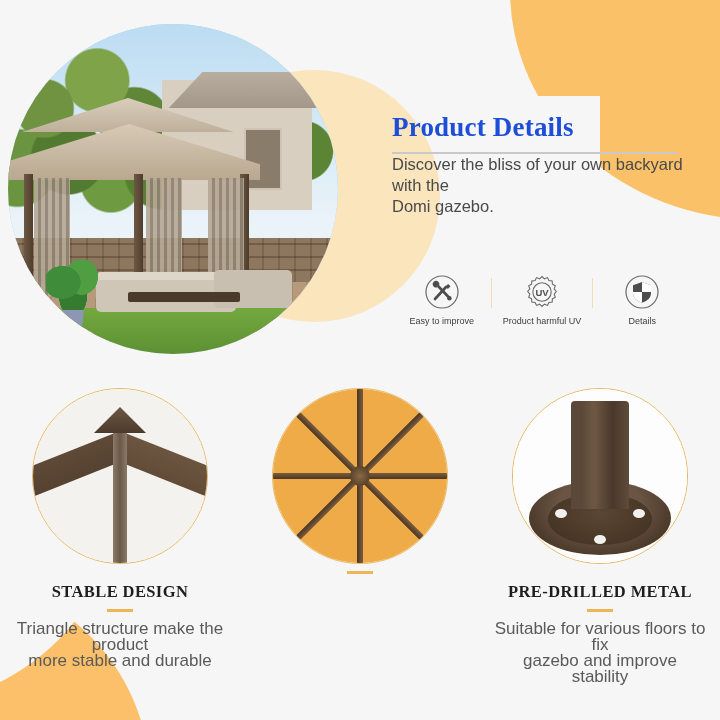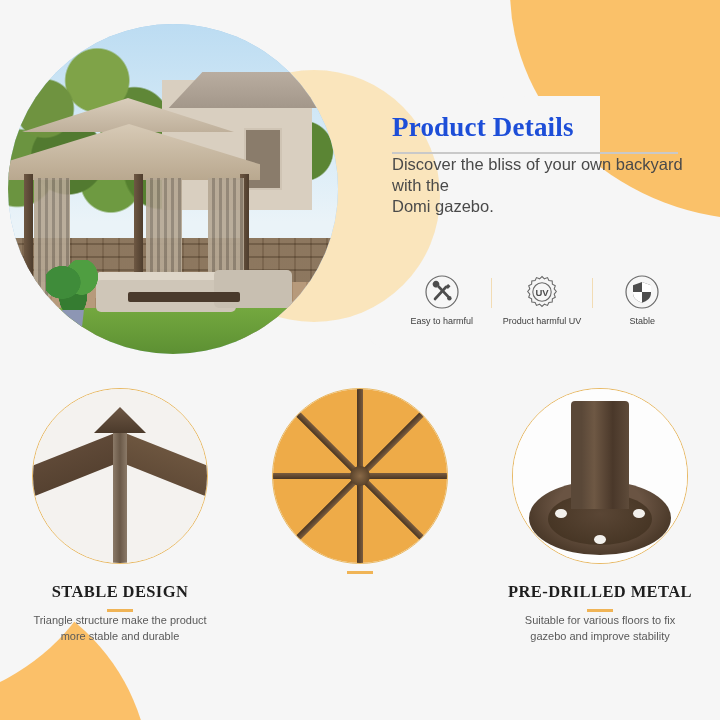--- a/index.html
+++ b/index.html
@@ -289,21 +289,22 @@
     color: #1e1e1e;
     white-space: nowrap;
   }
   .card-accent {
     margin-top: 7px;
     width: 26px;
     height: 3px;
     background: #f0b456;
   }
   .card-desc {
-    font-size: 11px;
+    margin-top: 9px;
+    font-size: 17px;
     line-height: 16px;
     color: #5a5a5a;
     text-align: center;
     width: 215px;
     white-space: pre-line;
   }
 
   
   .c1-sky { position:absolute; inset:0; background:#f4f2ef; }
   .c1-peak {
@@ -424,21 +425,21 @@
       <div class="f-icon">
         <svg width="36" height="36" viewBox="0 0 36 36">
           <circle cx="18" cy="18" r="16" fill="none" stroke="#6b6b6b" stroke-width="1.2"></circle>
           <path d="M11 25 L22 13" stroke="#4d4d4d" stroke-width="2.6" stroke-linecap="round"></path>
           <path d="M21.5 12.5 l2.6 -2.6 l2.4 2.4 l-2.6 2.6 z" fill="#4d4d4d"></path>
           <path d="M25 23.5 L14.5 12.5" stroke="#4d4d4d" stroke-width="2.6" stroke-linecap="round"></path>
           <path d="M13.6 13.2 a3.4 3.4 0 1 1 1.6 -1.8 l-2.1 1.0 z" fill="#4d4d4d"></path>
           <circle cx="25.4" cy="24.2" r="2.2" fill="#4d4d4d"></circle>
         </svg>
       </div>
-      <div class="f-label">Easy to harmful</div>
+      <div class="f-label">Easy to improve</div>
     </div>
 
     <div class="f-divider"></div>
 
     <div class="feature-item">
       <div class="f-icon">
         <svg width="36" height="36" viewBox="0 0 36 36">
           <g fill="none" stroke="#6b6b6b" stroke-width="1.1">
             <path d="M18 2.5 l2.4 2.3 l3.1 -1.2 l1.4 3.0 l3.3 0.3 l0.2 3.3 l2.9 1.6 l-1.1 3.1 l2.1 2.6 l-2.1 2.6 l1.1 3.1 l-2.9 1.6 l-0.2 3.3 l-3.3 0.3 l-1.4 3.0 l-3.1 -1.2 l-2.4 2.3 l-2.4 -2.3 l-3.1 1.2 l-1.4 -3.0 l-3.3 -0.3 l-0.2 -3.3 l-2.9 -1.6 l1.1 -3.1 l-2.1 -2.6 l2.1 -2.6 l-1.1 -3.1 l2.9 -1.6 l0.2 -3.3 l3.3 -0.3 l1.4 -3.0 l3.1 1.2 z"></path>
             <circle cx="18" cy="18" r="9.2"></circle>
@@ -453,21 +454,21 @@
 
     <div class="feature-item">
       <div class="f-icon">
         <svg width="36" height="36" viewBox="0 0 36 36">
           <circle cx="18" cy="18" r="16" fill="none" stroke="#6b6b6b" stroke-width="1.2"></circle>
           <path d="M18 8 L27 11.3 V19 c0 5.2 -4.1 8.2 -9 9.7 c-4.9 -1.5 -9 -4.5 -9 -9.7 v-7.7 z" fill="#4d4d4d"></path>
           <path d="M18 8 L27 11.3 V18 H18 z" fill="#ffffff"></path>
           <path d="M18 18 H9 v1 c0 5.2 4.1 8.2 9 9.7 z" fill="#ffffff"></path>
         </svg>
       </div>
-      <div class="f-label">Stable</div>
+      <div class="f-label">Details</div>
     </div>
 
   </div>
 
   <div class="cards">
 
     <div class="card">
       <div class="card-circle">
         <div class="c1-sky"></div>
         <div class="c1-roof-l"></div>

